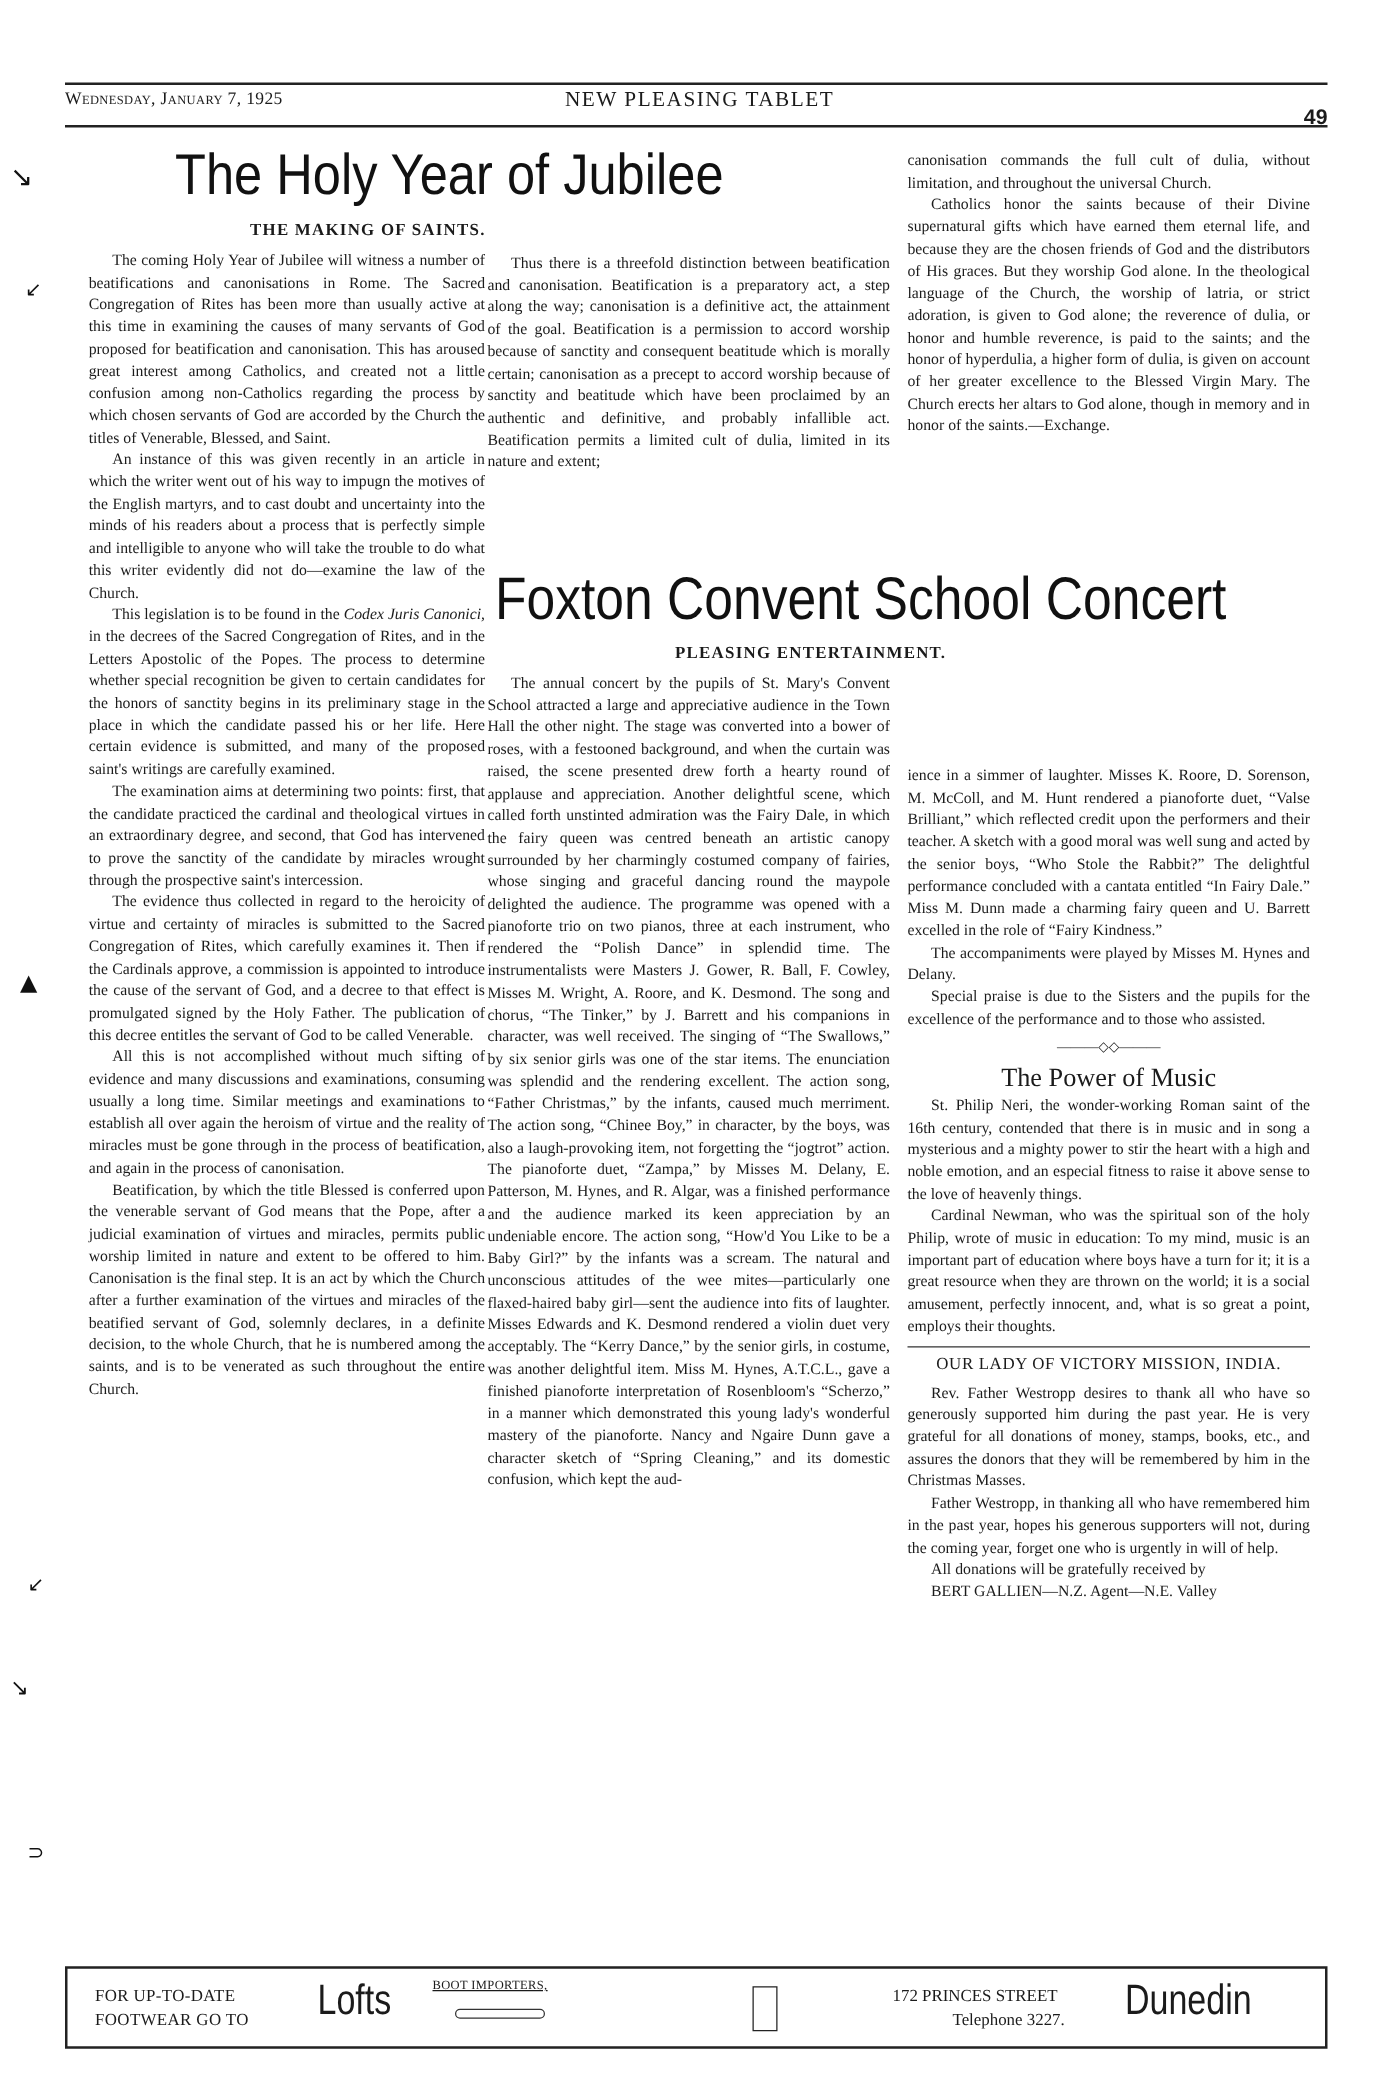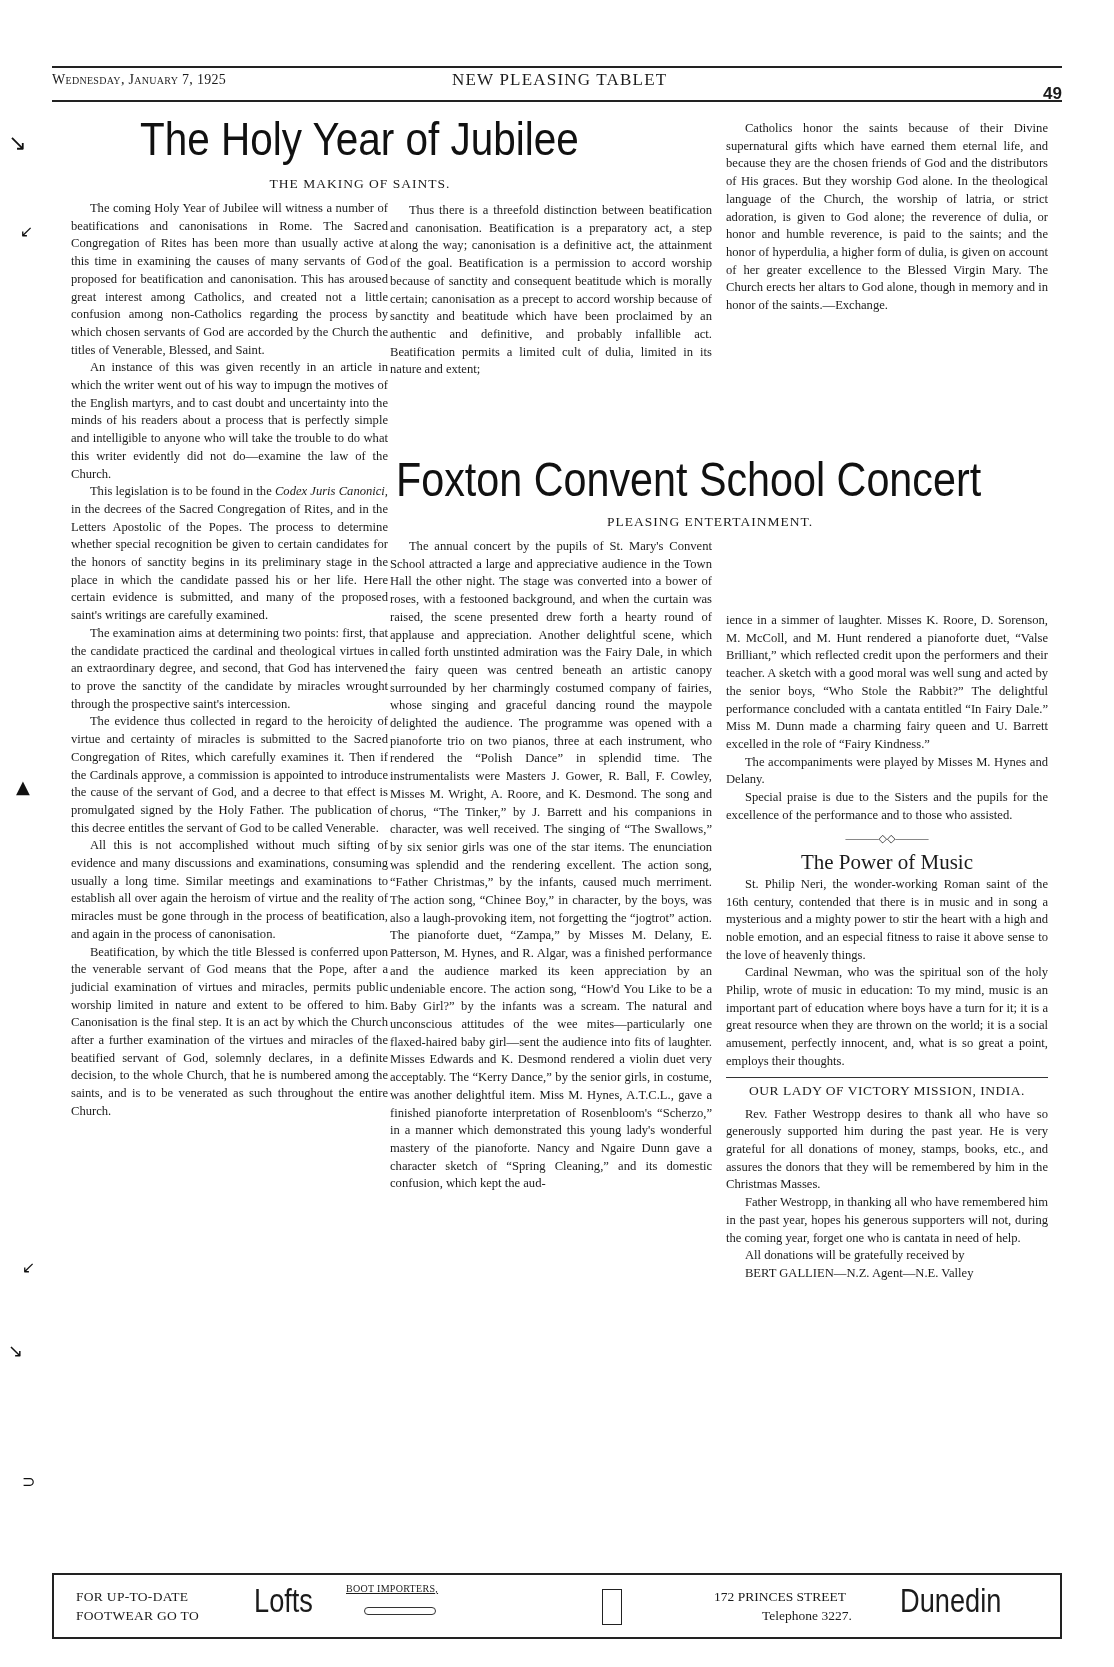--- a/index.html
+++ b/index.html
@@ -9,21 +9,21 @@
     }
     .rule { position: absolute; background: #222; }
     .header { position: absolute; left: 52px; top: 70px; width: 1010px; height: 26px; }
     .hdr-date { position: absolute; left: 0; top: 2px; font-size: 14px; font-variant: small-caps; letter-spacing: 0.3px; }
     .hdr-title { position: absolute; left: 400px; top: 0; font-size: 17px; letter-spacing: 1.2px; }
     .hdr-page { position: absolute; right: 0; top: 14px; font-size: 17px; font-weight: bold; font-family: Liberation Sans, sans-serif; }
     .col { position: absolute; font-size: 12.6px; line-height: 17.7px; text-align: justify; }
     .col p { margin: 0; text-indent: 1.5em; }
     .col p.noindent { text-indent: 0; }
     .headline { position: absolute; font-family: "Liberation Sans", "DejaVu Sans", sans-serif; font-weight: normal; color: #111; white-space: nowrap; }
-    .subhead { position: absolute; font-size: 13.5px; letter-spacing: 1px; text-align: center; }
+    .subhead { position: absolute; font-size: 13.5px; letter-spacing: 1px; text-align: left; font-weight: bold; }
     .h-music { text-align: center; font-family: Liberation Serif, serif; font-size: 21px; margin: 2px 0 4px 0; }
     .ornament { text-align: center; font-size: 11px; margin: 6px 0 6px 0; letter-spacing: 0; }
     .mission-rule { border-top: 1.5px solid #333; margin: 6px 0 4px 0; }
     .mission-title { text-align: center; font-size: 13.5px; letter-spacing: 0.5px; line-height: 18px; margin-bottom: 6px; }
     .signature { font-size: 12.6px; margin-top: 4px; text-indent: 0; }
     .ad {
       position: absolute; left: 52px; top: 1573px; width: 1006px; height: 62px;
       border: 2.5px solid #222;
     }
     .ad span { position: absolute; white-space: nowrap; }
@@ -66,20 +66,21 @@
   <p>The evidence thus collected in regard to the heroicity of virtue and certainty of miracles is submitted to the Sacred Congregation of Rites, which carefully examines it. Then if the Cardinals approve, a commission is appointed to introduce the cause of the servant of God, and a decree to that effect is promulgated signed by the Holy Father. The publication of this decree entitles the servant of God to be called Venerable.</p>
   <p>All this is not accomplished without much sifting of evidence and many discussions and examinations, consuming usually a long time. Similar meetings and examinations to establish all over again the heroism of virtue and the reality of miracles must be gone through in the process of beatification, and again in the process of canonisation.</p>
   <p>Beatification, by which the title Blessed is conferred upon the venerable servant of God means that the Pope, after a judicial examination of virtues and miracles, permits public worship limited in nature and extent to be offered to him. Canonisation is the final step. It is an act by which the Church after a further examination of the virtues and miracles of the beatified servant of God, solemnly declares, in a definite decision, to the whole Church, that he is numbered among the saints, and is to be venerated as such throughout the entire Church.</p>
 </div>
 
 <div class="col" style="left:390px; top:202px; width:322px;">
   <p>Thus there is a threefold distinction between beatification and canonisation. Beatification is a preparatory act, a step along the way; canonisation is a definitive act, the attainment of the goal. Beatification is a permission to accord worship because of sanctity and consequent beatitude which is morally certain; canonisation as a precept to accord worship because of sanctity and beatitude which have been proclaimed by an authentic and definitive, and probably infallible act. Beatification permits a limited cult of dulia, limited in its nature and extent;</p>
 </div>
 
 <div class="col" style="left:726px; top:120px; width:322px;">
+  <p class="noindent">canonisation commands the full cult of dulia, without limitation, and throughout the universal Church.</p>
   <p>Catholics honor the saints because of their Divine supernatural gifts which have earned them eternal life, and because they are the chosen friends of God and the distributors of His graces. But they worship God alone. In the theological language of the Church, the worship of latria, or strict adoration, is given to God alone; the reverence of dulia, or honor and humble reverence, is paid to the saints; and the honor of hyperdulia, a higher form of dulia, is given on account of her greater excellence to the Blessed Virgin Mary. The Church erects her altars to God alone, though in memory and in honor of the saints.—Exchange.</p>
 </div>
 
 <div class="headline" style="left:396px; top:452px; font-size:48px; transform:scaleX(0.86); transform-origin:left;">Foxton Convent School Concert</div>
 <div class="subhead" style="left:540px; top:514px; width:340px;">PLEASING ENTERTAINMENT.</div>
 
 <div class="col" style="left:390px; top:538px; width:322px;">
   <p>The annual concert by the pupils of St. Mary's Convent School attracted a large and appreciative audience in the Town Hall the other night. The stage was converted into a bower of roses, with a festooned background, and when the curtain was raised, the scene presented drew forth a hearty round of applause and appreciation. Another delightful scene, which called forth unstinted admiration was the Fairy Dale, in which the fairy queen was centred beneath an artistic canopy surrounded by her charmingly costumed company of fairies, whose singing and graceful dancing round the maypole delighted the audience. The programme was opened with a pianoforte trio on two pianos, three at each instrument, who rendered the “Polish Dance” in splendid time. The instrumentalists were Masters J. Gower, R. Ball, F. Cowley, Misses M. Wright, A. Roore, and K. Desmond. The song and chorus, “The Tinker,” by J. Barrett and his companions in character, was well received. The singing of “The Swallows,” by six senior girls was one of the star items. The enunciation was splendid and the rendering excellent. The action song, “Father Christmas,” by the infants, caused much merriment. The action song, “Chinee Boy,” in character, by the boys, was also a laugh-provoking item, not forgetting the “jogtrot” action. The pianoforte duet, “Zampa,” by Misses M. Delany, E. Patterson, M. Hynes, and R. Algar, was a finished performance and the audience marked its keen appreciation by an undeniable encore. The action song, “How'd You Like to be a Baby Girl?” by the infants was a scream. The natural and unconscious attitudes of the wee mites—particularly one flaxed-haired baby girl—sent the audience into fits of laughter. Misses Edwards and K. Desmond rendered a violin duet very acceptably. The “Kerry Dance,” by the senior girls, in costume, was another delightful item. Miss M. Hynes, A.T.C.L., gave a finished pianoforte interpretation of Rosenbloom's “Scherzo,” in a manner which demonstrated this young lady's wonderful mastery of the pianoforte. Nancy and Ngaire Dunn gave a character sketch of “Spring Cleaning,” and its domestic confusion, which kept the aud-</p>
 </div>
 
@@ -87,21 +88,21 @@
   <p class="noindent">ience in a simmer of laughter. Misses K. Roore, D. Sorenson, M. McColl, and M. Hunt rendered a pianoforte duet, “Valse Brilliant,” which reflected credit upon the performers and their teacher. A sketch with a good moral was well sung and acted by the senior boys, “Who Stole the Rabbit?” The delightful performance concluded with a cantata entitled “In Fairy Dale.” Miss M. Dunn made a charming fairy queen and U. Barrett excelled in the role of “Fairy Kindness.”</p>
   <p>The accompaniments were played by Misses M. Hynes and Delany.</p>
   <p>Special praise is due to the Sisters and the pupils for the excellence of the performance and to those who assisted.</p>
   <div class="ornament">———◇◇———</div>
   <div class="h-music">The Power of Music</div>
   <p>St. Philip Neri, the wonder-working Roman saint of the 16th century, contended that there is in music and in song a mysterious and a mighty power to stir the heart with a high and noble emotion, and an especial fitness to raise it above sense to the love of heavenly things.</p>
   <p>Cardinal Newman, who was the spiritual son of the holy Philip, wrote of music in education: To my mind, music is an important part of education where boys have a turn for it; it is a great resource when they are thrown on the world; it is a social amusement, perfectly innocent, and, what is so great a point, employs their thoughts.</p>
   <div class="mission-rule"></div>
   <div class="mission-title">OUR LADY OF VICTORY MISSION, INDIA.</div>
   <p>Rev. Father Westropp desires to thank all who have so generously supported him during the past year. He is very grateful for all donations of money, stamps, books, etc., and assures the donors that they will be remembered by him in the Christmas Masses.</p>
-  <p>Father Westropp, in thanking all who have remembered him in the past year, hopes his generous supporters will not, during the coming year, forget one who is cantata in need of help.</p>
+  <p>Father Westropp, in thanking all who have remembered him in the past year, hopes his generous supporters will not, during the coming year, forget one who is urgently in will of help.</p>
   <p>All donations will be gratefully received by</p>
   <p class="signature">BERT GALLIEN—N.Z. Agent—N.E. Valley</p>
 </div>
 
 <div class="ad">
   <span class="ad-left">
     <span style="position:static; display:block;">FOR UP-TO-DATE</span>
     <span style="position:static; display:block;">FOOTWEAR GO TO</span>
   </span>
   <span class="ad-brand">Lofts</span>

